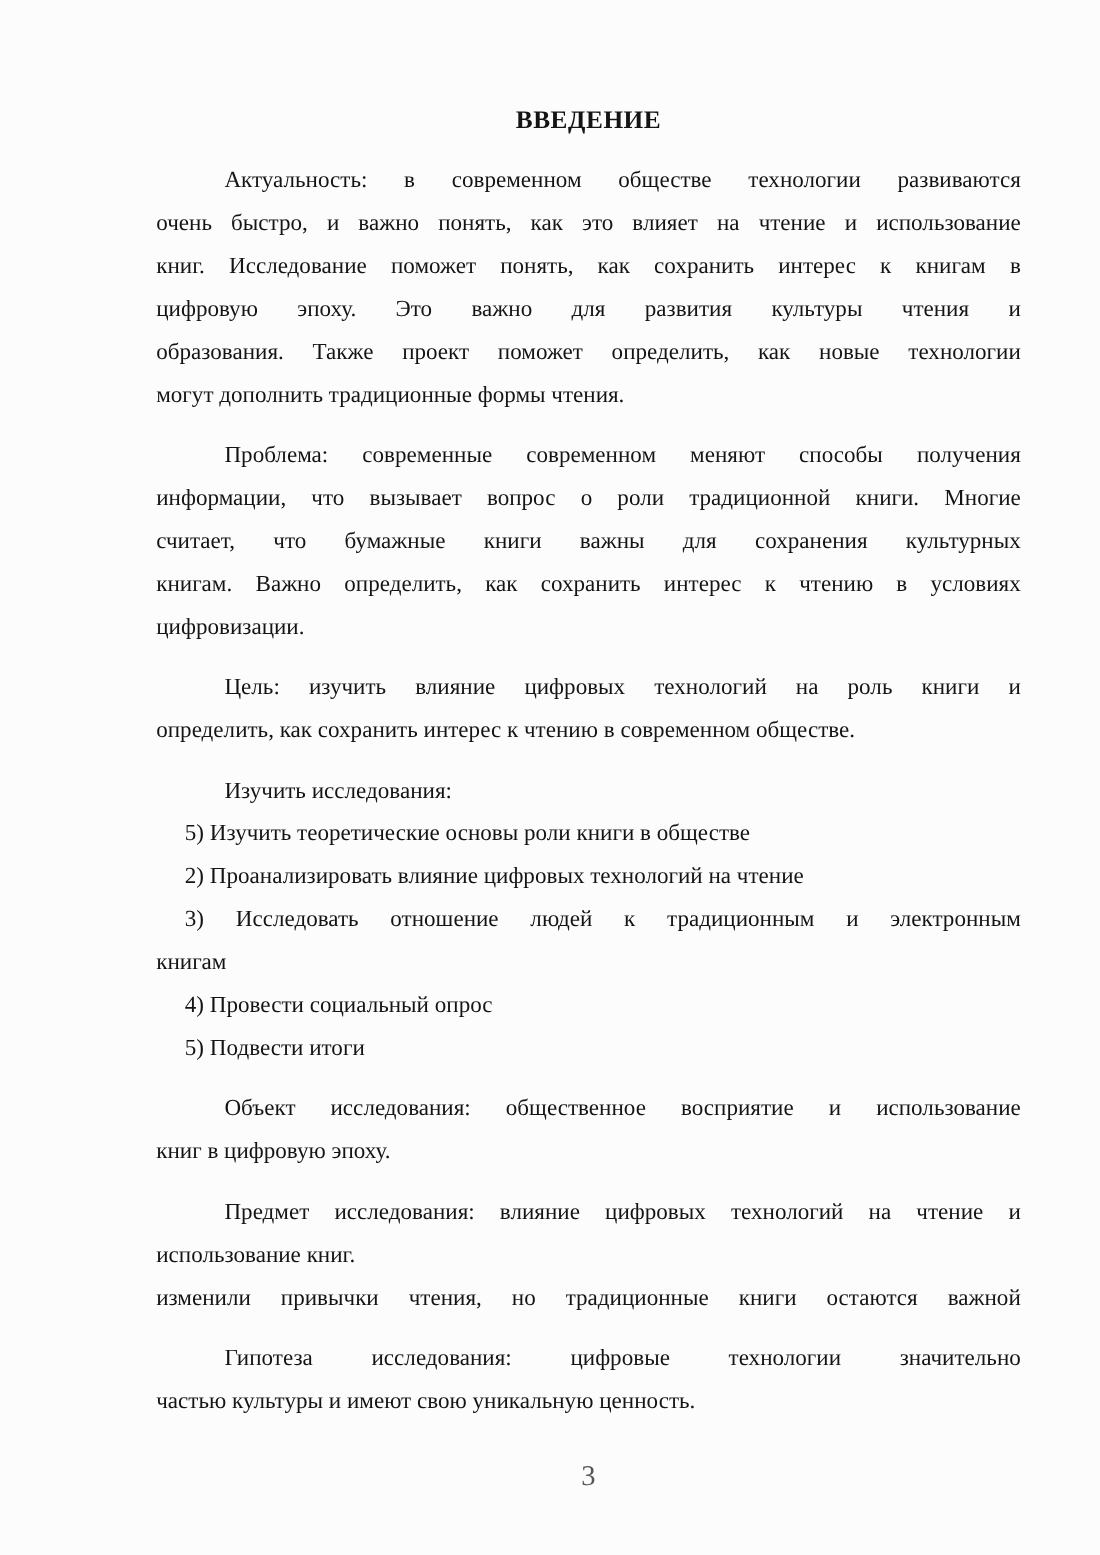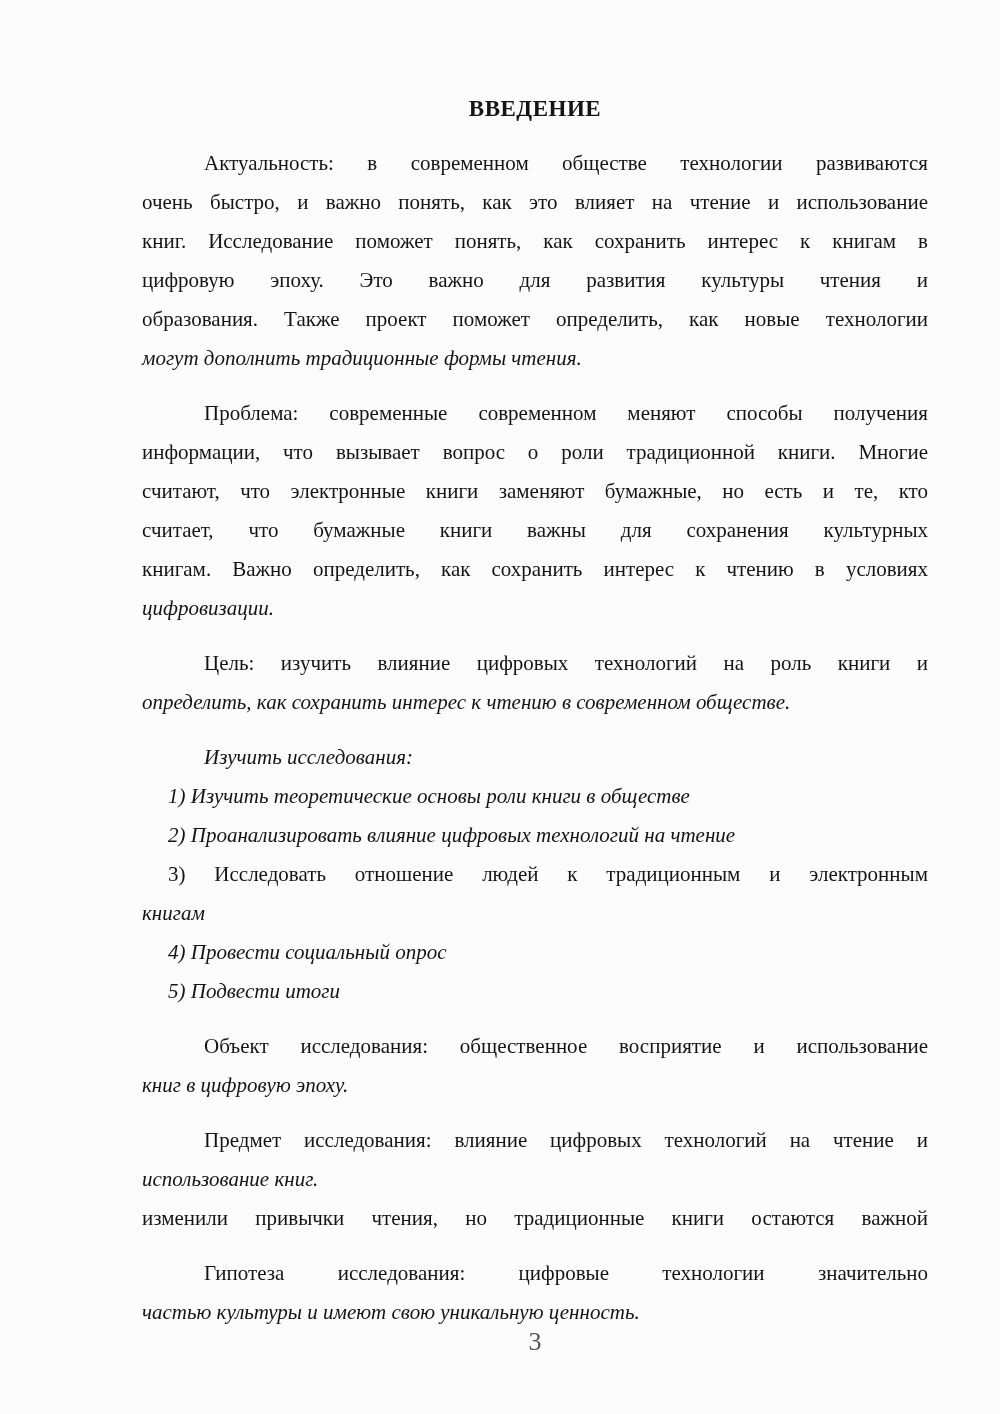--- a/index.html
+++ b/index.html
@@ -29,21 +29,21 @@
   .doc-body {
     font-size: 21px;
   }
   .block { margin: 0; }
   .line {
     line-height: 39px;
     text-align: justify;
     text-align-last: justify;
     white-space: normal;
   }
-  .line.last { text-align-last: left; font-style: italic; }
+  .line.last { text-align-last: left; }
   .para .line.first { text-indent: 62px; margin-top: 16px; }
   .item .line.first { text-indent: 26px; }
   .page-number {
     position: absolute;
     top: 1322px;
     left: 142px;
     width: 786px;
     text-align: center;
     font-size: 26px;
     line-height: 39px;
@@ -61,34 +61,33 @@
         <div class="line first">Актуальность: в современном обществе технологии развиваются</div>
         <div class="line">очень быстро, и важно понять, как это влияет на чтение и использование</div>
         <div class="line">книг. Исследование поможет понять, как сохранить интерес к книгам в</div>
         <div class="line">цифровую эпоху. Это важно для развития культуры чтения и</div>
         <div class="line">образования. Также проект поможет определить, как новые технологии</div>
         <div class="line last">могут дополнить традиционные формы чтения.</div>
       </div>
       <div class="block para">
         <div class="line first">Проблема: современные современном меняют способы получения</div>
         <div class="line">информации, что вызывает вопрос о роли традиционной книги. Многие</div>
-        <div class="line">считают, что электронные книги заменяют бумажные, но есть и те, кто</div>
         <div class="line">считает, что бумажные книги важны для сохранения культурных</div>
         <div class="line">книгам. Важно определить, как сохранить интерес к чтению в условиях</div>
         <div class="line last">цифровизации.</div>
       </div>
       <div class="block para">
         <div class="line first">Цель: изучить влияние цифровых технологий на роль книги и</div>
         <div class="line last">определить, как сохранить интерес к чтению в современном обществе.</div>
       </div>
       <div class="block para">
         <div class="line first last">Изучить исследования:</div>
       </div>
       <div class="block item">
-        <div class="line first last">1) Изучить теоретические основы роли книги в обществе</div>
+        <div class="line first last">5) Изучить теоретические основы роли книги в обществе</div>
       </div>
       <div class="block item">
         <div class="line first last">2) Проанализировать влияние цифровых технологий на чтение</div>
       </div>
       <div class="block item">
         <div class="line first">3) Исследовать отношение людей к традиционным и электронным</div>
         <div class="line last">книгам</div>
       </div>
       <div class="block item">
         <div class="line first last">4) Провести социальный опрос</div>

